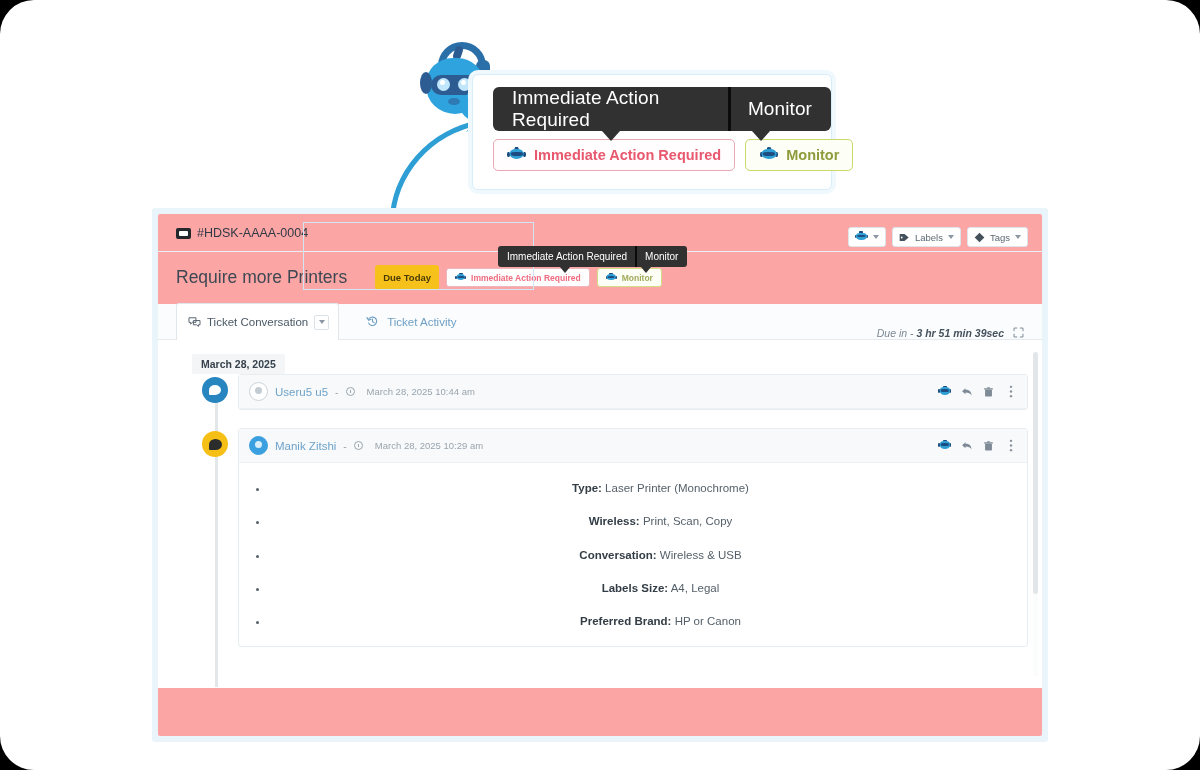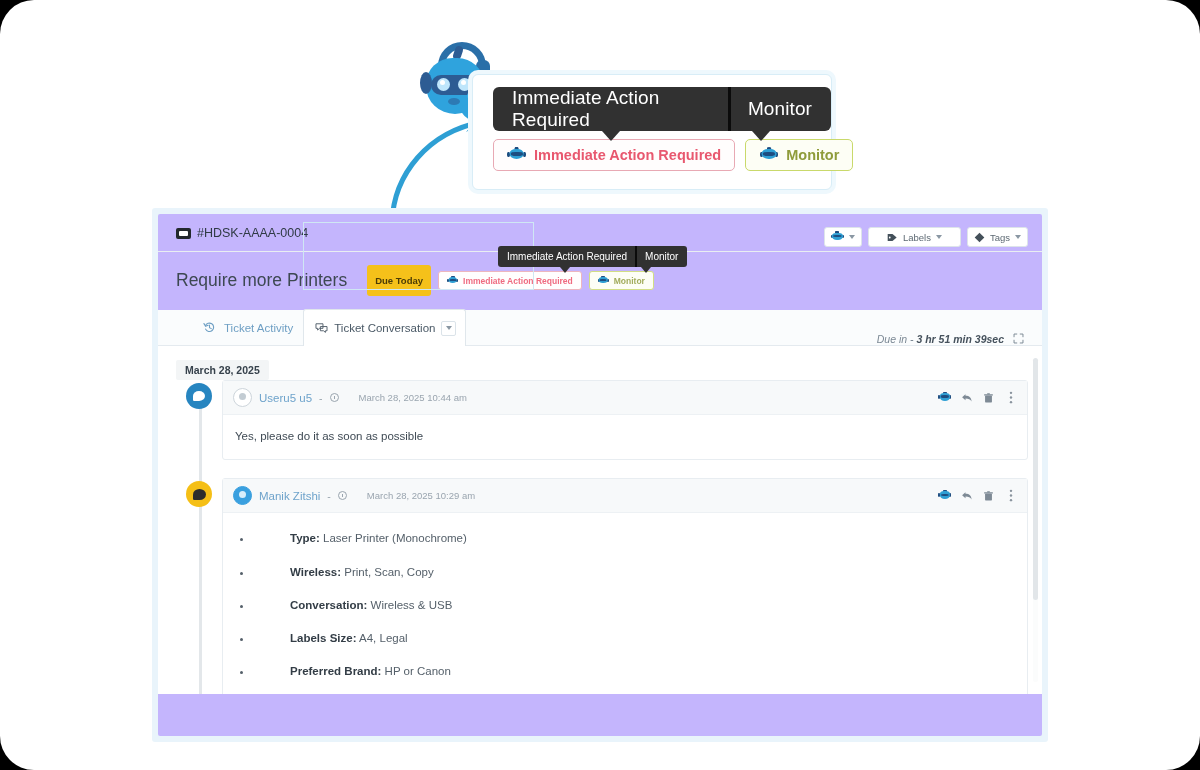--- a/index.html
+++ b/index.html
@@ -131,45 +131,45 @@
   }
 
   .curvearrow { position: absolute; left: 370px; top: 100px; width: 130px; height: 125px; }
 
   
   .appwin {
     position: absolute; left: 152px; top: 208px; width: 896px; height: 534px;
     background: #e9f4fb; border-radius: 3px; padding: 6px;
   }
   .appinner {
-    width: 100%; height: 100%; background: #c4b5fd; border-radius: 2px;
+    width: 100%; height: 100%; background: #fca5a5; border-radius: 2px;
     overflow: hidden; position: relative;
   }
 
   .ticket-head { padding: 12px 18px 0 18px; }
   .ticket-id { display: flex; align-items: center; gap: 6px; font-size: 12.5px; color: #2f3a45; }
   .ticket-icon {
     width: 15px; height: 11px; background: #23282d; border-radius: 2px;
     position: relative; flex: 0 0 auto;
   }
   .ticket-icon:before {
     content:""; position:absolute; left:3px; top:3px; width:9px; height:5px;
     background:#ffffff; border-radius:1px;
   }
   .head-rule { height: 1px; background: #e9eef2; margin: 11px 0 0 0; }
 
   .title-row {
-    display: flex; align-items: center; gap: 20px;
+    display: flex; align-items: center; gap: 28px;
     padding: 13px 18px 14px 18px;
   }
   .title-text { font-size: 17.5px; color: #3d4852; font-weight: 400; white-space: nowrap; }
 
   .pillbar { display: flex; align-items: center; gap: 7px; }
   .badge-due {
-    height: 31px; padding: 0 8px; display: flex; align-items: center;
+    height: 25px; padding: 0 8px; display: flex; align-items: center;
     background: #f5c11a; color: #4a3b06; border-radius: 3px;
     font-size: 9.5px; font-weight: bold; white-space: nowrap;
   }
   .tag-pill {
     display: flex; align-items: center; gap: 5px;
     height: 19px; padding: 0 8px; border-radius: 3px;
     font-size: 8.5px; font-weight: bold; white-space: nowrap;
   }
   .tag-pill.danger { border: 1px solid #edb6bf; background: #fffefe; color: #ef6b80; }
   .tag-pill.olive  { border: 1px solid #d2de85; background: #fdfef6; color: #a2ac5c; }
@@ -225,21 +225,21 @@
     width: 0; height: 0; border-left: 3px solid transparent;
     border-right: 3px solid transparent; border-top: 4px solid #8a97a3;
   }
   .due-wrap { display: flex; gap: 9px; font-size: 10.5px; color: #7b8894; }
   .due-wrap i { font-style: italic; }
   .due-wrap b { color: #46525d; font-style: italic; }
 
   
   .convo {
     position: relative; height: 348px; overflow: hidden; background: #ffffff;
-    padding: 0 14px 0 0;
+    padding: 0 14px 0 16px;
   }
   .datechip {
     display: inline-block; margin: 14px 0 0 18px;
     background: #f3f5f6; color: #37424c; font-size: 10.5px; font-weight: bold;
     padding: 4px 9px; border-radius: 2px;
   }
   .timeline { position: relative; margin-left: 28px; padding-left: 36px; }
   .tl-line {
     position: absolute; left: 13px; top: 6px; bottom: -40px; width: 3px;
     background: #e3e7ea;
@@ -251,39 +251,39 @@
     z-index: 2;
   }
   .tl-dot.blue { background: #2785c0; }
   .tl-dot.blue:after {
     content:""; width: 12px; height: 10px; background: #ffffff; border-radius: 50% 50% 50% 10%;
   }
   .tl-dot.yellow { background: #f5bf16; }
   .tl-dot.yellow:after {
     content:""; width: 13px; height: 11px; background: #2c2c2c; border-radius: 50% 50% 50% 10%;
   }
-  .msg-card { border: 1px solid #e8edf1; border-radius: 3px; background: #ffffff; }
+  .msg-card { border: 1px solid #e8edf1; border-radius: 3px; background: #ffffff; text-align: center; }
   .msg-head {
     display: flex; align-items: center; justify-content: space-between;
     background: #f7f9fa; border-bottom: 1px solid #edf1f4; padding: 7px 10px;
   }
   .msg-who { display: flex; align-items: center; gap: 7px; }
   .avatar {
     width: 19px; height: 19px; border-radius: 50%; border: 1px solid #cdd5db;
     background: #ffffff; display:flex; align-items:center; justify-content:center;
     flex: 0 0 auto;
   }
   .avatar.filled { background: #3aa0df; border-color: #3aa0df; }
   .avatar .pp {
     width: 7px; height: 7px; border-radius: 50%; background: #c3ccd3; margin-top: -2px;
   }
   .avatar.filled .pp { background: #d9eefb; }
   .uname { font-size: 11.5px; color: #6ea3cb; }
   .sep { font-size: 10.5px; color: #98a4ae; }
-  .stamp { display: flex; align-items: center; gap: 20px; font-size: 9.5px; color: #9aa5af; }
+  .stamp { display: flex; align-items: center; gap: 12px; font-size: 9.5px; color: #9aa5af; }
   .clock {
     width: 9px; height: 9px; border: 1px solid #9aa5af; border-radius: 50%;
     position: relative; flex: 0 0 auto;
   }
   .clock:after {
     content:""; position:absolute; left:3px; top:1.5px; width:1px; height:3px; background:#9aa5af;
   }
   .msg-acts { display: flex; align-items: center; gap: 9px; }
   .act { width: 13px; height: 13px; display:flex; align-items:center; justify-content:center; cursor:pointer; }
   .msg-body { padding: 13px 12px 14px 12px; font-size: 11.5px; color: #3f4a54; line-height: 1.5; }
@@ -376,21 +376,21 @@
         <div style="display:flex;align-items:center;gap:5px;height:20px;padding:0 6px;border:1px solid #dde4ea;border-radius:3px;background:#fff;">
           <span class="botglyph" style="width:13px;height:12px;">
             <span class="ant"></span>
               <span class="ear-l"></span>
               <span class="ear-r"></span>
             <span class="head"></span>
               <span class="visor"></span>
           </span>
           <span class="caret-dn"></span>
         </div>
-        <div style="display:flex;align-items:center;gap:5px;height:20px;padding:0 18px;border:1px solid #dde4ea;border-radius:3px;background:#fff;font-size:9.5px;color:#5d6973;">
+        <div style="display:flex;align-items:center;gap:5px;height:20px;padding:0 6px;border:1px solid #dde4ea;border-radius:3px;background:#fff;font-size:9.5px;color:#5d6973;">
           <svg width="11" height="11" viewBox="0 0 16 16">
             <path d="M1 3 h7 l6 5 -6 5 H1 z" fill="#44505a"></path>
             <circle cx="4" cy="8" r="1.3" fill="#fff"></circle>
           </svg>
           <span>Labels</span>
           <span class="caret-dn"></span>
         </div>
         <div style="display:flex;align-items:center;gap:5px;height:20px;padding:0 6px;border:1px solid #dde4ea;border-radius:3px;background:#fff;font-size:9.5px;color:#5d6973;">
           <svg width="11" height="11" viewBox="0 0 16 16">
             <path d="M8 1 L15 8 L8 15 L1 8 z" fill="#44505a"></path>
@@ -435,37 +435,37 @@
           <div class="ia">Immediate Action Required</div>
           <div class="isplit"></div>
           <div class="ib">Monitor</div>
         </div>
         <div class="inline-ar p1"></div>
         <div class="inline-ar p2"></div>
       </div>
 
       <div class="tabstrip">
         <div class="tabs">
-          <div class="tab plain">
-            <svg width="13" height="13" viewBox="0 0 16 16" style="margin-right:2px">
-              <path d="M3 6 A5.2 5.2 0 1 1 3.2 10" fill="none" stroke="#6e9fc4" stroke-width="1.4" stroke-linecap="round"></path>
-              <path d="M1.2 3.2 L3.2 6.4 L6.3 5.2" fill="none" stroke="#6e9fc4" stroke-width="1.4" stroke-linecap="round" stroke-linejoin="round"></path>
-              <path d="M8 5 v3.2 l2.2 1.2" fill="none" stroke="#6e9fc4" stroke-width="1.3" stroke-linecap="round"></path>
-            </svg>
-            <span>Ticket Activity</span>
-          </div>
           <div class="tab active">
             <svg width="13" height="13" viewBox="0 0 16 16">
               <path d="M1.2 2.2 h8.6 v5.6 h-4.2 l-2.4 2.1 v-2.1 h-2 z" fill="none" stroke="#55626e" stroke-width="1.2"></path>
               <path d="M6.6 5.6 h8.2 v5.2 h-2 v2 l-2.3-2 h-3.9 z" fill="none" stroke="#55626e" stroke-width="1.2"></path>
             </svg>
             <span>Ticket Conversation</span>
             <span class="tab-caret">
               <span class="caret-dn"></span>
             </span>
+          </div>
+          <div class="tab plain">
+            <svg width="13" height="13" viewBox="0 0 16 16" style="margin-right:2px">
+              <path d="M3 6 A5.2 5.2 0 1 1 3.2 10" fill="none" stroke="#6e9fc4" stroke-width="1.4" stroke-linecap="round"></path>
+              <path d="M1.2 3.2 L3.2 6.4 L6.3 5.2" fill="none" stroke="#6e9fc4" stroke-width="1.4" stroke-linecap="round" stroke-linejoin="round"></path>
+              <path d="M8 5 v3.2 l2.2 1.2" fill="none" stroke="#6e9fc4" stroke-width="1.3" stroke-linecap="round"></path>
+            </svg>
+            <span>Ticket Activity</span>
           </div>
         </div>
         <div class="due-wrap">
           <span><i>Due in - </i><b>3 hr 51 min 39sec</b></span>
           <svg width="11" height="11" viewBox="0 0 16 16">
             <path d="M1.5 5.5 v-4 h4 M10.5 1.5 h4 v4 M14.5 10.5 v4 h-4 M5.5 14.5 h-4 v-4" fill="none" stroke="#7b8894" stroke-width="1.4" stroke-linecap="round"></path>
           </svg>
         </div>
       </div>
 
@@ -514,21 +514,20 @@
                   </span>
                   <span class="act">
                     <svg width="4" height="13" viewBox="0 0 4 14">
                       <circle cx="2" cy="2" r="1.3" fill="#8a949e"></circle>
                       <circle cx="2" cy="7" r="1.3" fill="#8a949e"></circle>
                       <circle cx="2" cy="12" r="1.3" fill="#8a949e"></circle>
                     </svg>
                   </span>
                 </div>
               </div>
-              <div class="msg-body">Yes, please do it as soon as possible</div>
             </div>
           </div>
 
           <div class="msg">
             <div class="tl-dot yellow"></div>
             <div class="msg-card">
               <div class="msg-head">
                 <div class="msg-who">
                   <span class="avatar filled">
                       <span class="pp"></span>

